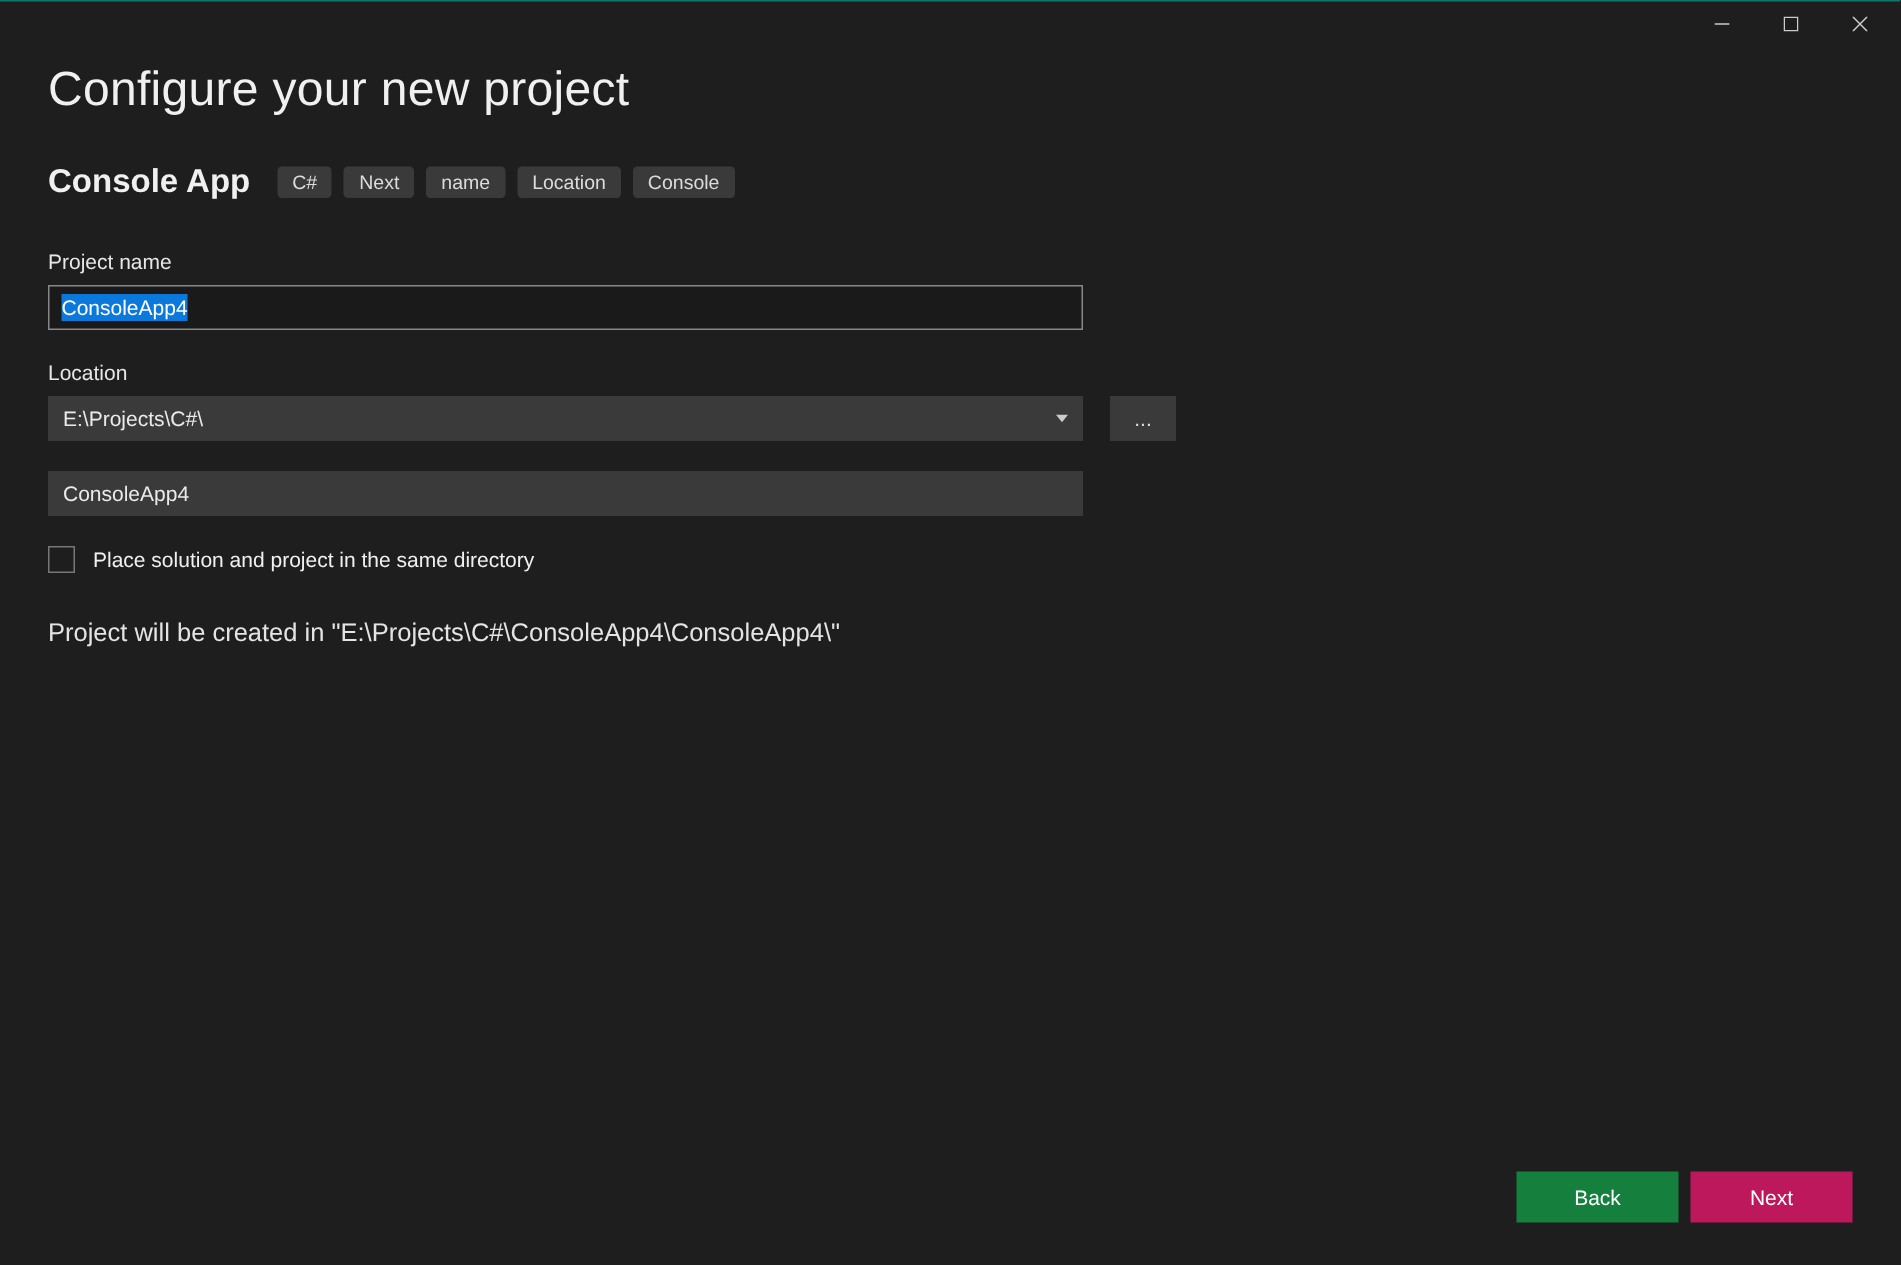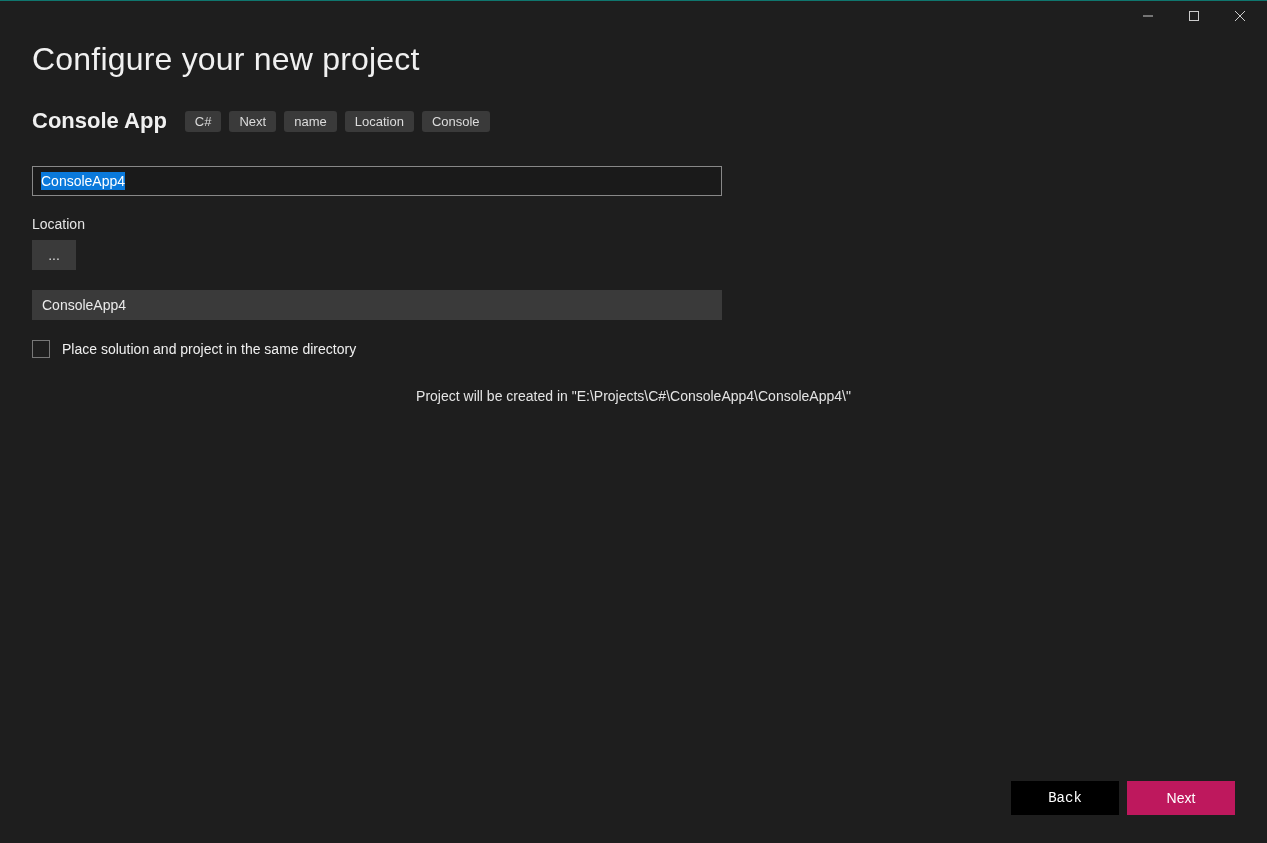--- a/index.html
+++ b/index.html
@@ -168,40 +168,39 @@
     margin-bottom: 30px;
   }
   .checkbox {
     width: 18px;
     height: 18px;
     border: 1px solid #777;
     background: #1e1e1e;
     cursor: pointer;
   }
   .path-note {
-    font-size: 14px;
+    font-size: 17px;
     color: #e4e4e4;
-    text-align: center;
   }
   .footer {
     position: absolute;
     right: 32px;
     bottom: 28px;
     display: flex;
     gap: 8px;
   }
   .btn {
     width: 108px;
     height: 34px;
     border: none;
     font-size: 14px;
     cursor: pointer;
     color: #fff;
   }
-  .btn.back { background: #000000; font-family: Liberation Mono, monospace; }
+  .btn.back { background: #15803d; }
   .btn.next { background: #be185d; }
 </style>
 </head>
 <body>
 
 <div class="window">
   <div class="titlebar">
     <div class="win-btn">
       <svg width="10" height="10" viewBox="0 0 10 10">
           <line x1="0" y1="5" x2="10" y2="5" stroke="#ccc" stroke-width="1"></line>
@@ -229,28 +228,33 @@
       <div class="tags">
         <span class="tag">C#</span>
         <span class="tag">Next</span>
         <span class="tag">name</span>
         <span class="tag">Location</span>
         <span class="tag">Console</span>
       </div>
     </div>
 
     <div class="field-group">
+      <div class="field-label">Project name</div>
       <div class="text-input focused fake-input">
         <span class="sel">ConsoleApp4</span>
       </div>
     </div>
 
     <div class="field-group">
       <div class="field-label">Location</div>
       <div class="row-loc">
+        <div class="combo">
+          <span>E:\Projects\C#\</span>
+          <span class="caret"></span>
+        </div>
         <button class="browse-btn">...</button>
       </div>
     </div>
 
     <div class="field-group">
       <input class="solution-input" type="text" value="ConsoleApp4" style="">
     </div>
 
     <div class="checkbox-row">
       <div class="checkbox"></div>

